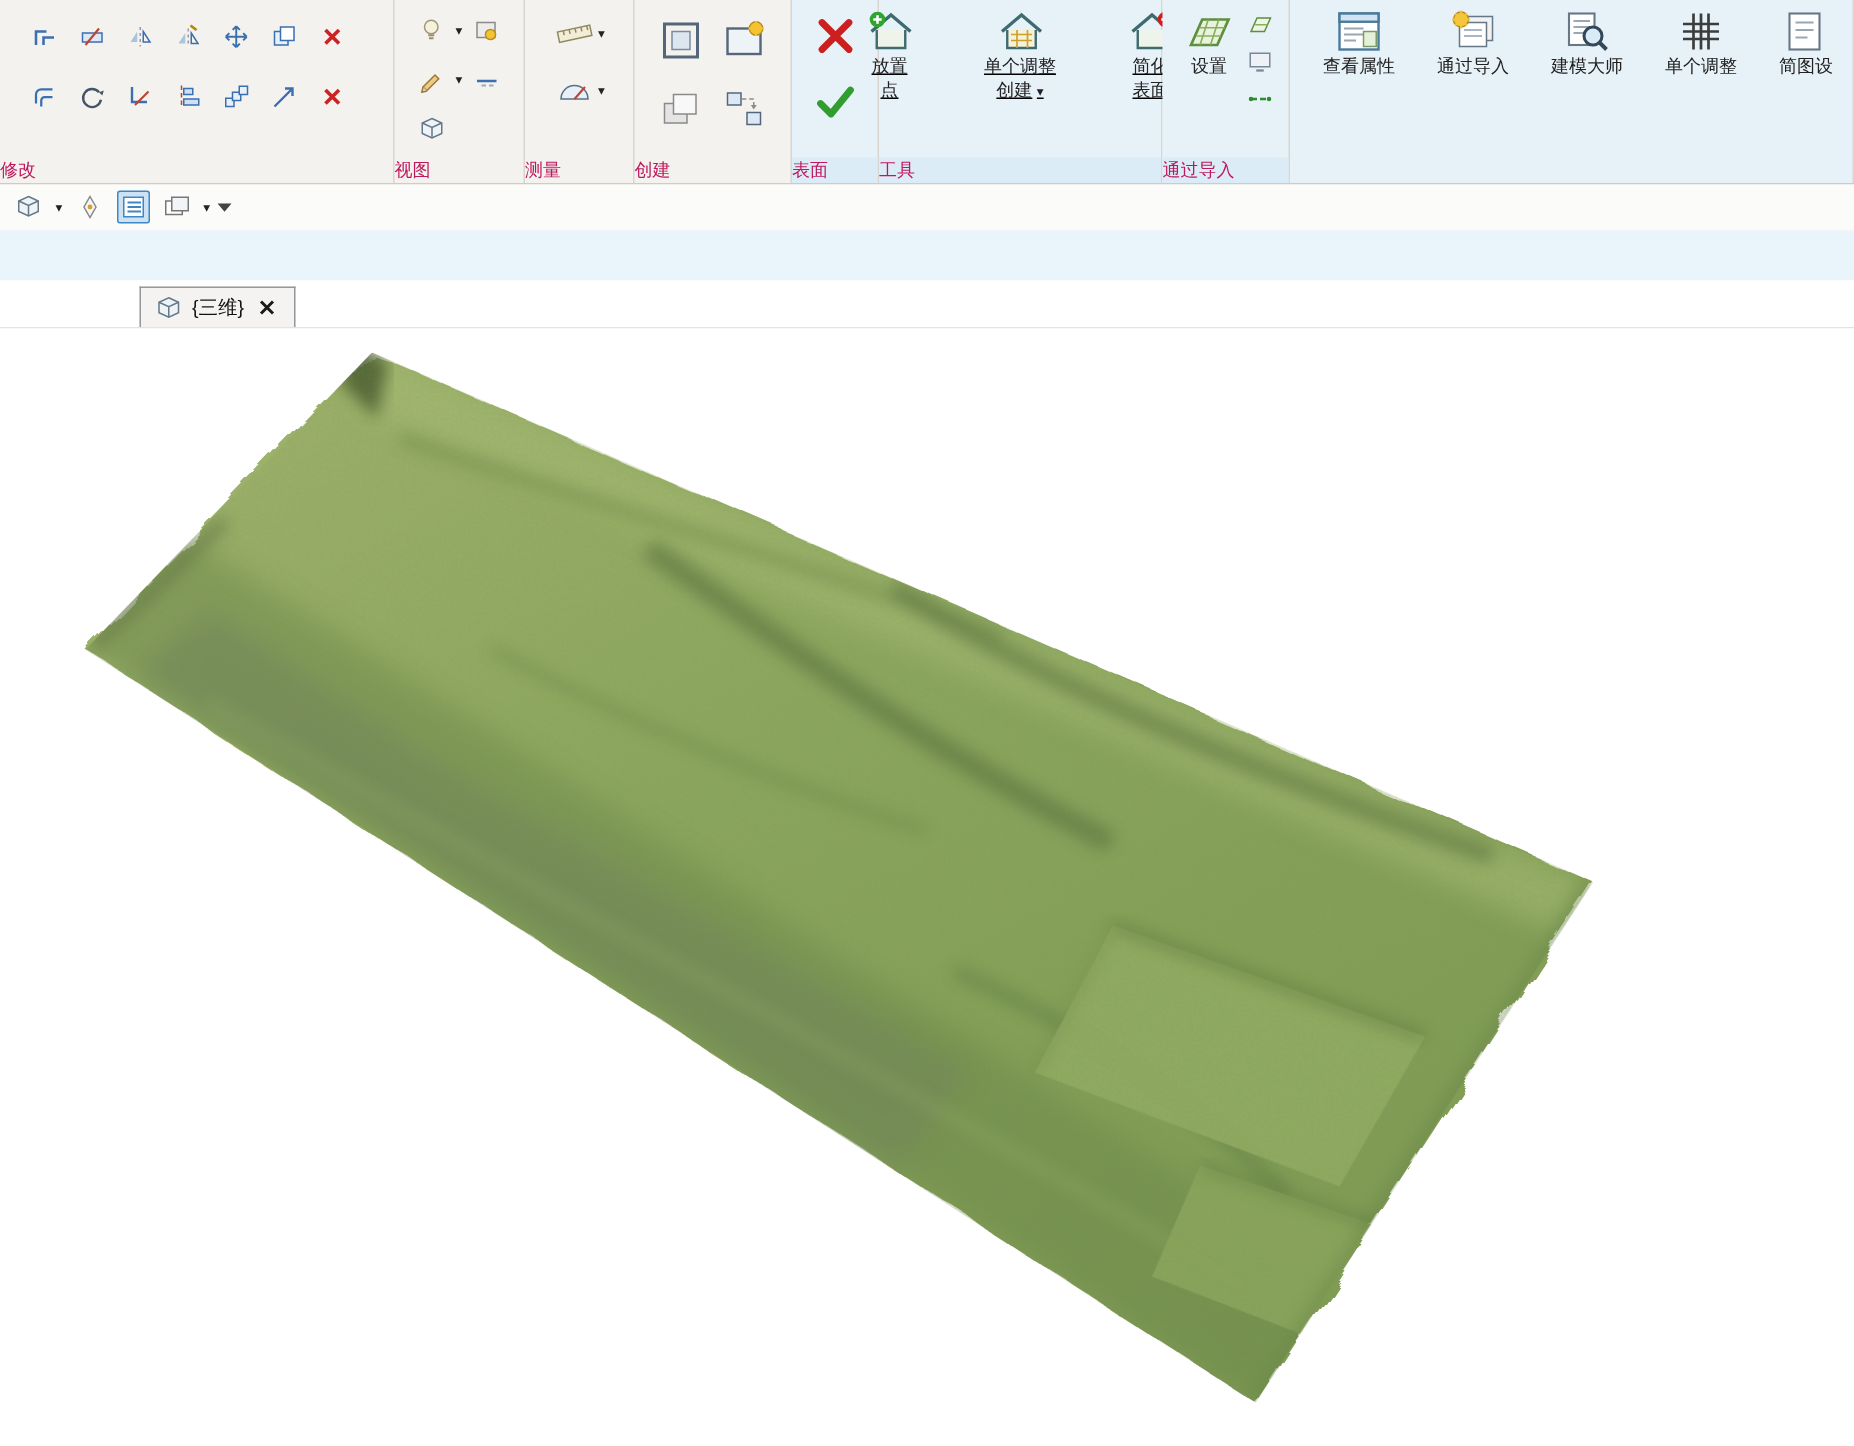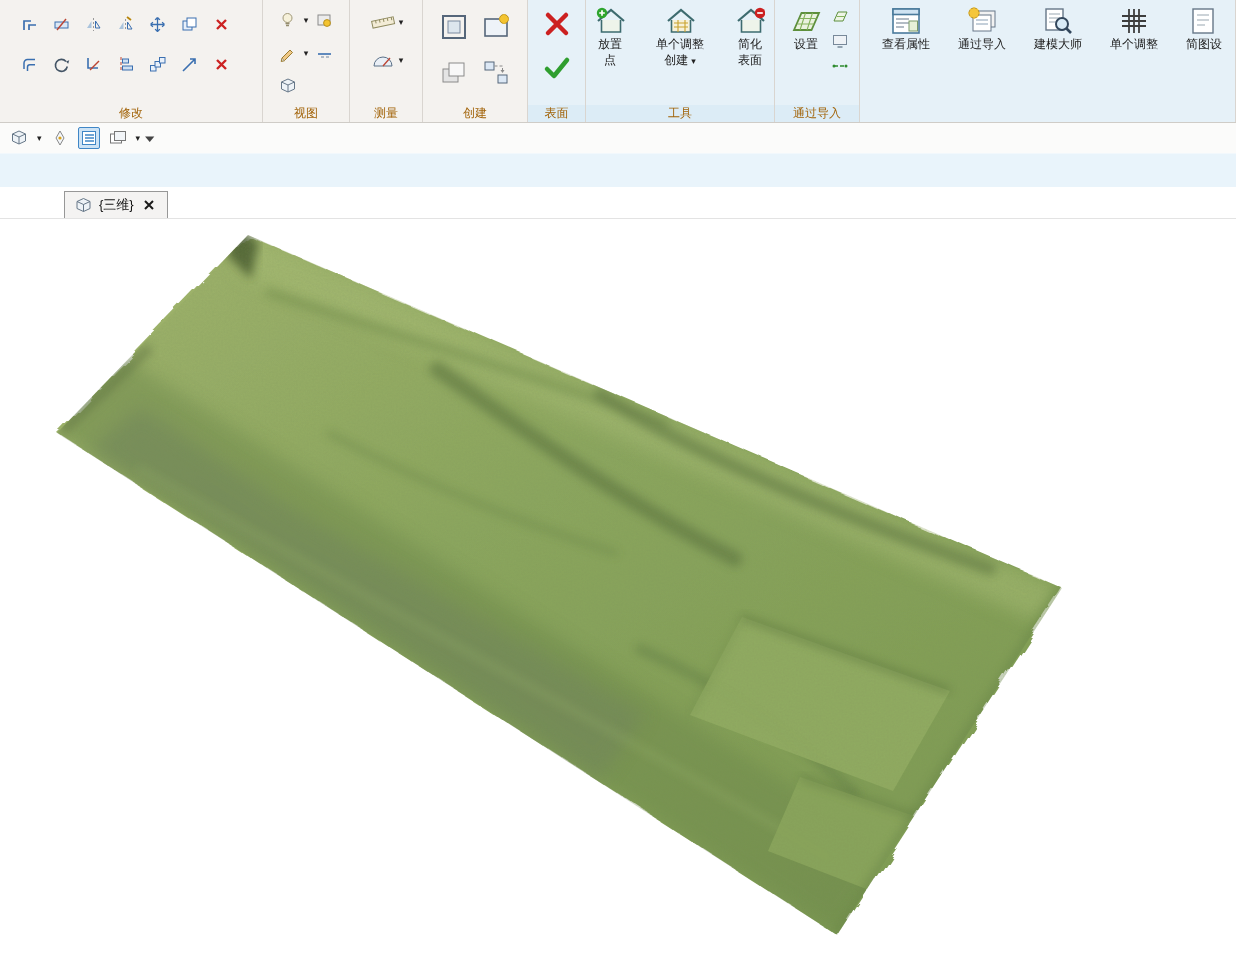--- a/index.html
+++ b/index.html
@@ -3,47 +3,47 @@
 <meta charset="utf-8">
 <style>
   html,body{margin:0;padding:0;background:#fff;}
   body{font-family:"Liberation Sans","DejaVu Sans",sans-serif;}
   .app{position:relative;width:1236px;height:964px;background:#fff;overflow:hidden;}
 
   
   .ribbon{display:flex;height:122px;background:#f4f2ef;border-bottom:1px solid #cfccc7;overflow:hidden;}
   .panel{display:flex;flex-direction:column;border-right:1px solid #d9d5d0;flex:0 0 auto;}
   .panel .body{flex:1;display:flex;align-items:flex-start;justify-content:center;padding:4px 5px;}
-  .panel .plabel{height:17px;line-height:17px;font-size:12px;text-align:center;color:#a16207;white-space:nowrap;}
+  .panel .plabel{height:17px;line-height:17px;font-size:12px;color:#be185d;white-space:nowrap;}
   .ctx{background:#e6f1f8;}
   .ctx .plabel{background:#dcecf6;}
 
   .migrid{display:grid;grid-template-columns:repeat(7,32px);grid-auto-rows:40px;align-items:center;justify-items:center;margin-left:-12px;}
   .sbtn{width:28px;height:28px;display:flex;align-items:center;justify-content:center;background:none;border:none;padding:0;}
 
   .bigbtn{width:62px;display:flex;flex-direction:column;align-items:center;gap:1px;font-size:12px;line-height:15px;color:#222;background:none;border:none;padding:2px 0 0 0;}
   .bigbtn .cap{text-align:center;}
   .caret{font-size:9px;color:#222;line-height:8px;}
   .vcol{display:flex;flex-direction:column;align-items:center;gap:10px;padding-top:4px;}
   .irow{display:flex;align-items:center;gap:2px;}
   .minicol{display:flex;flex-direction:column;gap:5px;padding-top:2px;}
-  .toolsrow{display:flex;gap:4px;align-items:center;}
+  .toolsrow{display:flex;gap:21px;align-items:center;text-decoration:underline;}
   .masterrow{display:flex;gap:12px;align-items:flex-start;justify-content:space-between;}
   .panel-master{flex:1 1 auto !important;overflow:hidden;}
 
   
   .viewbar{height:30px;display:flex;align-items:center;gap:7px;padding-left:8px;background:#fbfbfa;}
   .viewbar .sbtn{width:22px;height:22px;}
   .activebtn{background:#cde3f5;border:1px solid #3f86c6;border-radius:2px;}
   .optionsbar{height:33px;background:#e9f4fb;border-top:1px solid #f2f8fc;}
   .gapstrip{height:4px;background:#fff;}
 
   
   .tabstrip{height:27px;background:#fff;display:flex;align-items:flex-end;border-bottom:1px solid #e3e3e3;}
-  .viewtab{margin-left:64px;height:26px;display:inline-flex;align-items:center;gap:7px;padding:0 10px;background:#f4f3f2;border:1px solid #979797;border-bottom:none;font-size:13px;color:#111;}
+  .viewtab{margin-left:93px;height:26px;display:inline-flex;align-items:center;gap:7px;padding:0 10px;background:#f4f3f2;border:1px solid #979797;border-bottom:none;font-size:13px;color:#111;}
   .tabclose{display:flex;align-items:center;justify-content:center;width:16px;height:16px;}
 
   
   .canvas{position:relative;width:1236px;height:748px;background:#ffffff;}
   .canvas svg{display:block;}
 </style>
 </head>
 <body>
 
 <div class="app">

